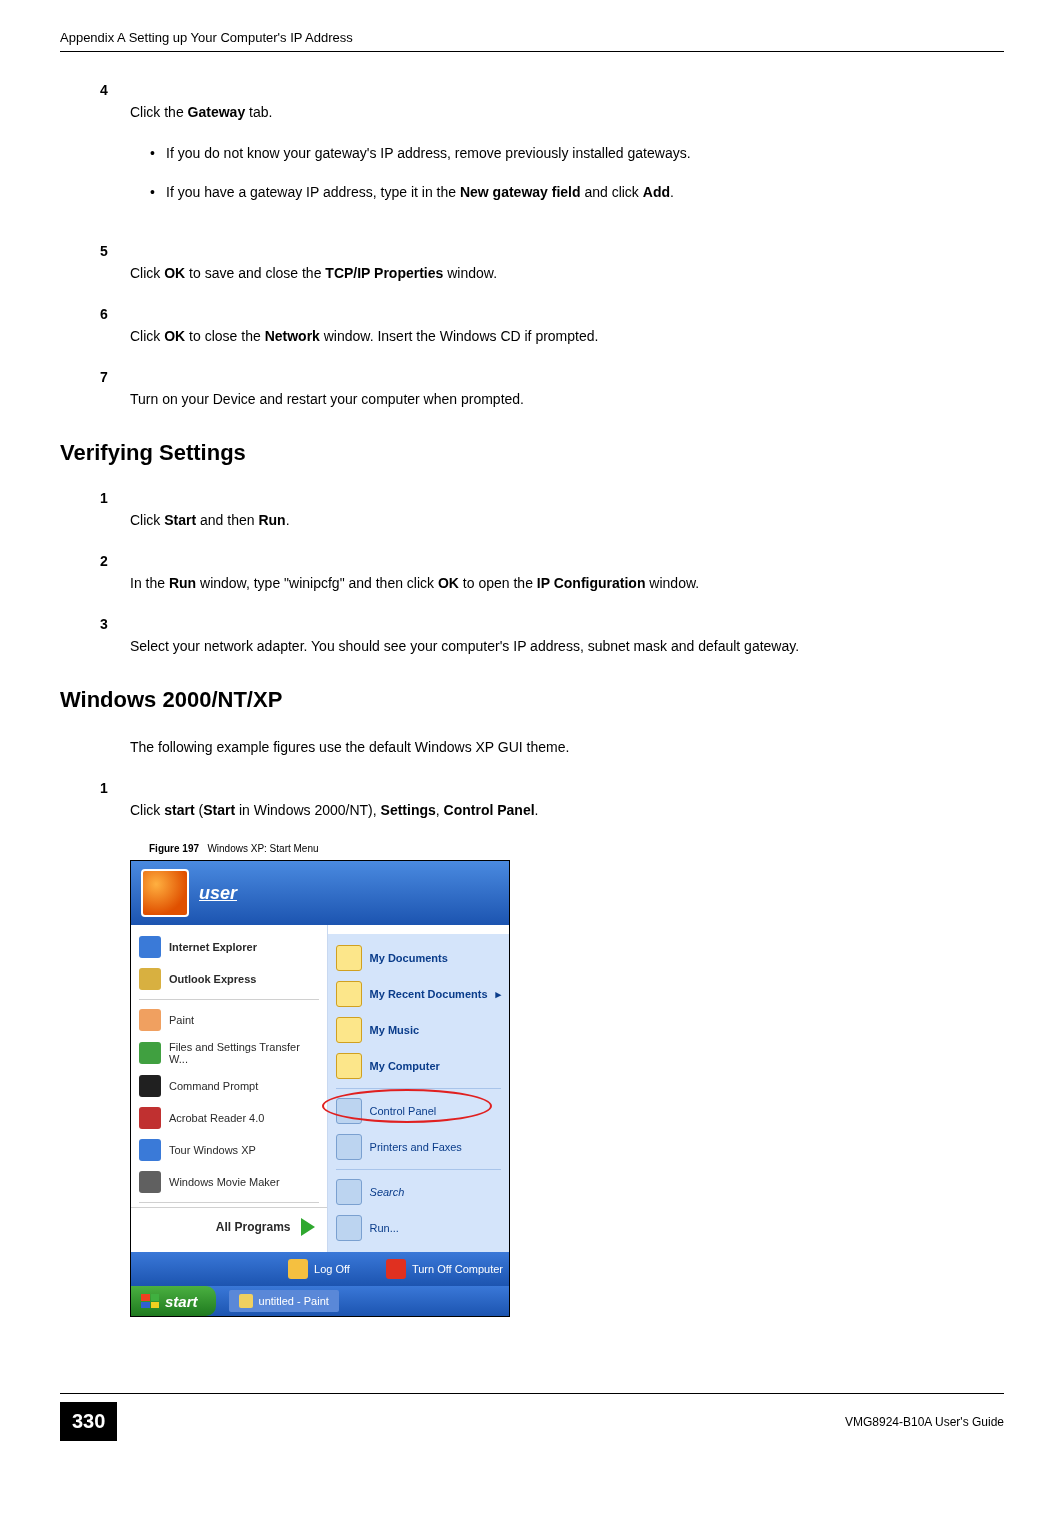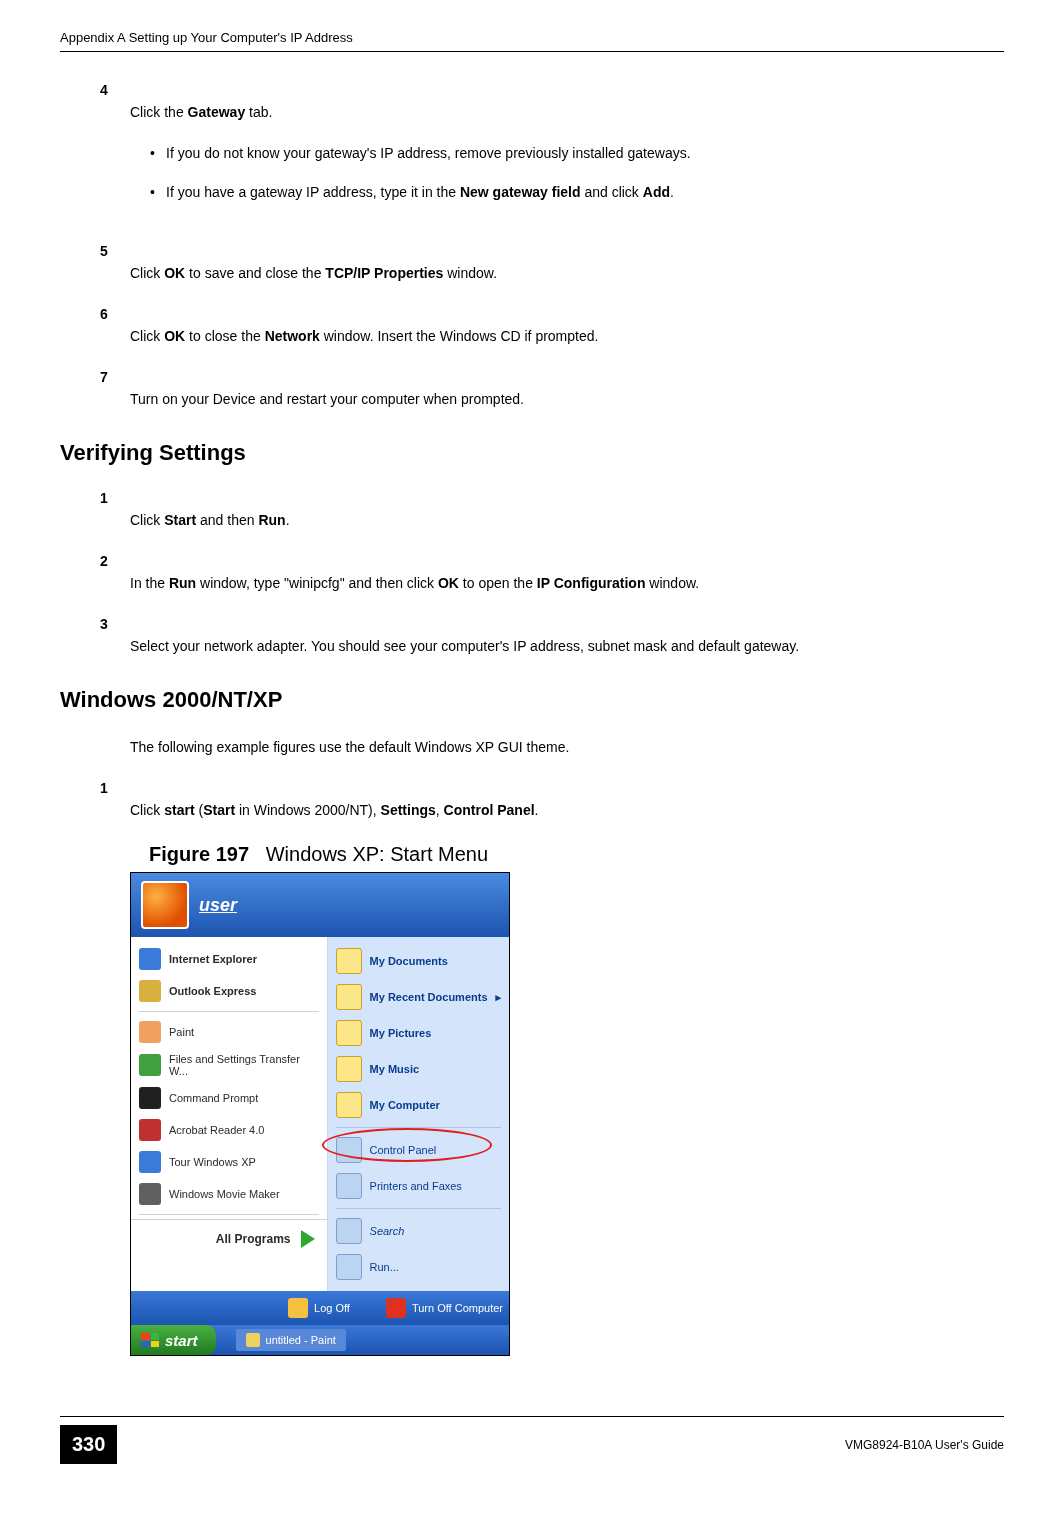--- a/index.html
+++ b/index.html
@@ -10,50 +10,50 @@
     .step-list { list-style: none; padding-left: 40px; }
     .step-item { margin-bottom: 22px; display: flex; }
     .step-num { font-weight: bold; width: 30px; flex-shrink: 0; font-size: 14px; }
     .step-body { font-size: 14px; line-height: 1.5; flex: 1; margin-top: 20px; }
     .bullet-list { list-style: none; margin-top: 20px; padding-left: 20px; }
     .bullet-item { margin-bottom: 18px; font-size: 14px; display: flex; }
     .bullet-dot { width: 16px; flex-shrink: 0; }
     .bold { font-weight: bold; }
     .h2 { font-family: Arial, sans-serif; font-size: 22px; font-weight: bold; margin: 30px 0 24px 0; }
     .body-text { font-size: 14px; line-height: 1.5; margin: 10px 0 22px 70px; }
-    .figure-caption { font-size: 20px; margin-left: 70px; margin-bottom: 6px; padding-left: 19px; }
+    .figure-caption { font-size: 10px; margin-left: 70px; margin-bottom: 6px; padding-left: 19px; }
     .figure { margin-left: 70px; width: 380px; border: 1px solid #000; }
     
     .sm-top { background: linear-gradient(#4a8ae0,#1c54b0); height: 64px; display: flex; align-items: center; padding-left: 10px; color: #fff; font-weight: bold; font-size: 18px; font-style: italic; text-decoration: underline; }
     .avatar { width: 48px; height: 48px; background: radial-gradient(circle at 30% 30%, #ffb040, #e05000 70%); border: 2px solid #fff; border-radius: 4px; margin-right: 10px; }
-    .sm-body { display: flex; }
+    .sm-body { display: flex; align-items: flex-end; }
     .sm-left { width: 52%; background: #fff; padding: 6px 0; border-right: 1px solid #c8d8f0; }
     .sm-right { width: 48%; background: #d4e4fa; padding: 6px 0; }
     .sm-item { display: flex; align-items: center; padding: 5px 8px; font-size: 11px; color: #2a2a2a; }
     .sm-icon { width: 22px; height: 22px; margin-right: 8px; border-radius: 3px; flex-shrink: 0; }
     .sm-right .sm-item { font-weight: bold; color: #0a3c8a; }
     .sm-right .sm-icon { width: 26px; height: 26px; background: #fce68a; border: 1px solid #d0a020; }
     .sep { height: 1px; background: #d0d0d0; margin: 4px 8px; }
     .allprogs { display: flex; align-items: center; justify-content: flex-end; padding: 10px 12px; font-weight: bold; font-size: 12px; color: #2a2a2a; border-top: 1px solid #d0d0d0;}
     .arrow-green { width: 0; height: 0; border-left: 14px solid #2fa82f; border-top: 9px solid transparent; border-bottom: 9px solid transparent; margin-left: 10px; }
     .sm-bottom { background: linear-gradient(#3a78d8,#1c54b0); height: 34px; display: flex; align-items: center; justify-content: flex-end; padding: 0 6px; color: #fff; font-size: 11px; gap: 36px;}
     .bottom-btn { display: flex; align-items: center; gap: 6px;}
     .btn-icon { width: 20px; height: 20px; border-radius: 3px; }
     .logoff-icon { background: #f5c040; }
     .turnoff-icon { background: #e03020; }
     .taskbar { height: 30px; background: linear-gradient(#3a78d8,#1c54b0); display: flex; align-items: center; }
     .start-btn { height: 100%; background: linear-gradient(#4ab040,#1f7a1f); color: #fff; font-weight: bold; font-style: italic; font-size: 15px; display: flex; align-items: center; padding: 0 18px 0 10px; border-radius: 0 10px 10px 0;}
     .start-flag { width: 18px; height: 14px; margin-right: 6px; display: grid; grid-template-columns: 1fr 1fr; grid-template-rows: 1fr 1fr; gap: 1px;}
     .flag-q { width: 100%; height: 100%; }
     .fq1{background:#f04020;} .fq2{background:#40b040;} .fq3{background:#3060d0;} .fq4{background:#f0d020;}
-    .task-item { height: 22px; background: #5a88d8; margin-left: 20px; display: flex; align-items: center; color: #fff; font-size: 11px; padding: 0 10px; border-radius: 2px;}
+    .task-item { height: 22px; background: #5a88d8; margin-left: 13px; display: flex; align-items: center; color: #fff; font-size: 11px; padding: 0 10px; border-radius: 2px;}
     .task-icon { width: 14px; height: 14px; background: #f0d060; margin-right: 6px; border-radius: 2px; }
     .circle-hi { position: relative; }
     .red-oval { position: absolute; border: 2px solid #e02020; border-radius: 50% / 50%; width: 170px; height: 34px; left: -6px; top: -4px; pointer-events: none;}
-    .footer { border-top: 1px solid #000; margin-top: 60px; padding-top: 8px; display: flex; align-items: center; justify-content: space-between;}
+    .footer { border-top: 1px solid #000; margin-top: 76px; padding-top: 8px; display: flex; align-items: center; justify-content: space-between;}
     .page-num-box { background: #000; color: #fff; font-weight: bold; font-size: 20px; padding: 8px 12px; }
     .footer-text { margin-left: auto; font-size: 12px; }
   </style>
 </head>
 <body>
 
 <div class="page">
   <div class="header-line">
     <div class="header-text">Appendix A Setting up Your Computer's IP Address</div>
   </div>
@@ -166,24 +166,20 @@
             <div class="sm-icon"></div>
             <span>My Documents</span>
           </div>
           <div class="sm-item">
             <div class="sm-icon"></div>
             <span>My Recent Documents</span>
             <span style="margin-left: auto; color: rgb(10, 60, 138);">▸</span>
           </div>
           <div class="sm-item">
             <div class="sm-icon"></div>
-            <span>My Pictures</span>
-          </div>
-          <div class="sm-item">
-            <div class="sm-icon"></div>
             <span>My Music</span>
           </div>
           <div class="sm-item">
             <div class="sm-icon"></div>
             <span>My Computer</span>
           </div>
           <div class="sep" style="background: rgb(168, 196, 234);"></div>
           <div class="sm-item circle-hi" style="font-weight: normal;">
             <div class="sm-icon" style="background: rgb(188, 212, 240); border: 1px solid rgb(122, 160, 208);"></div>
             <span>Control Panel</span>

